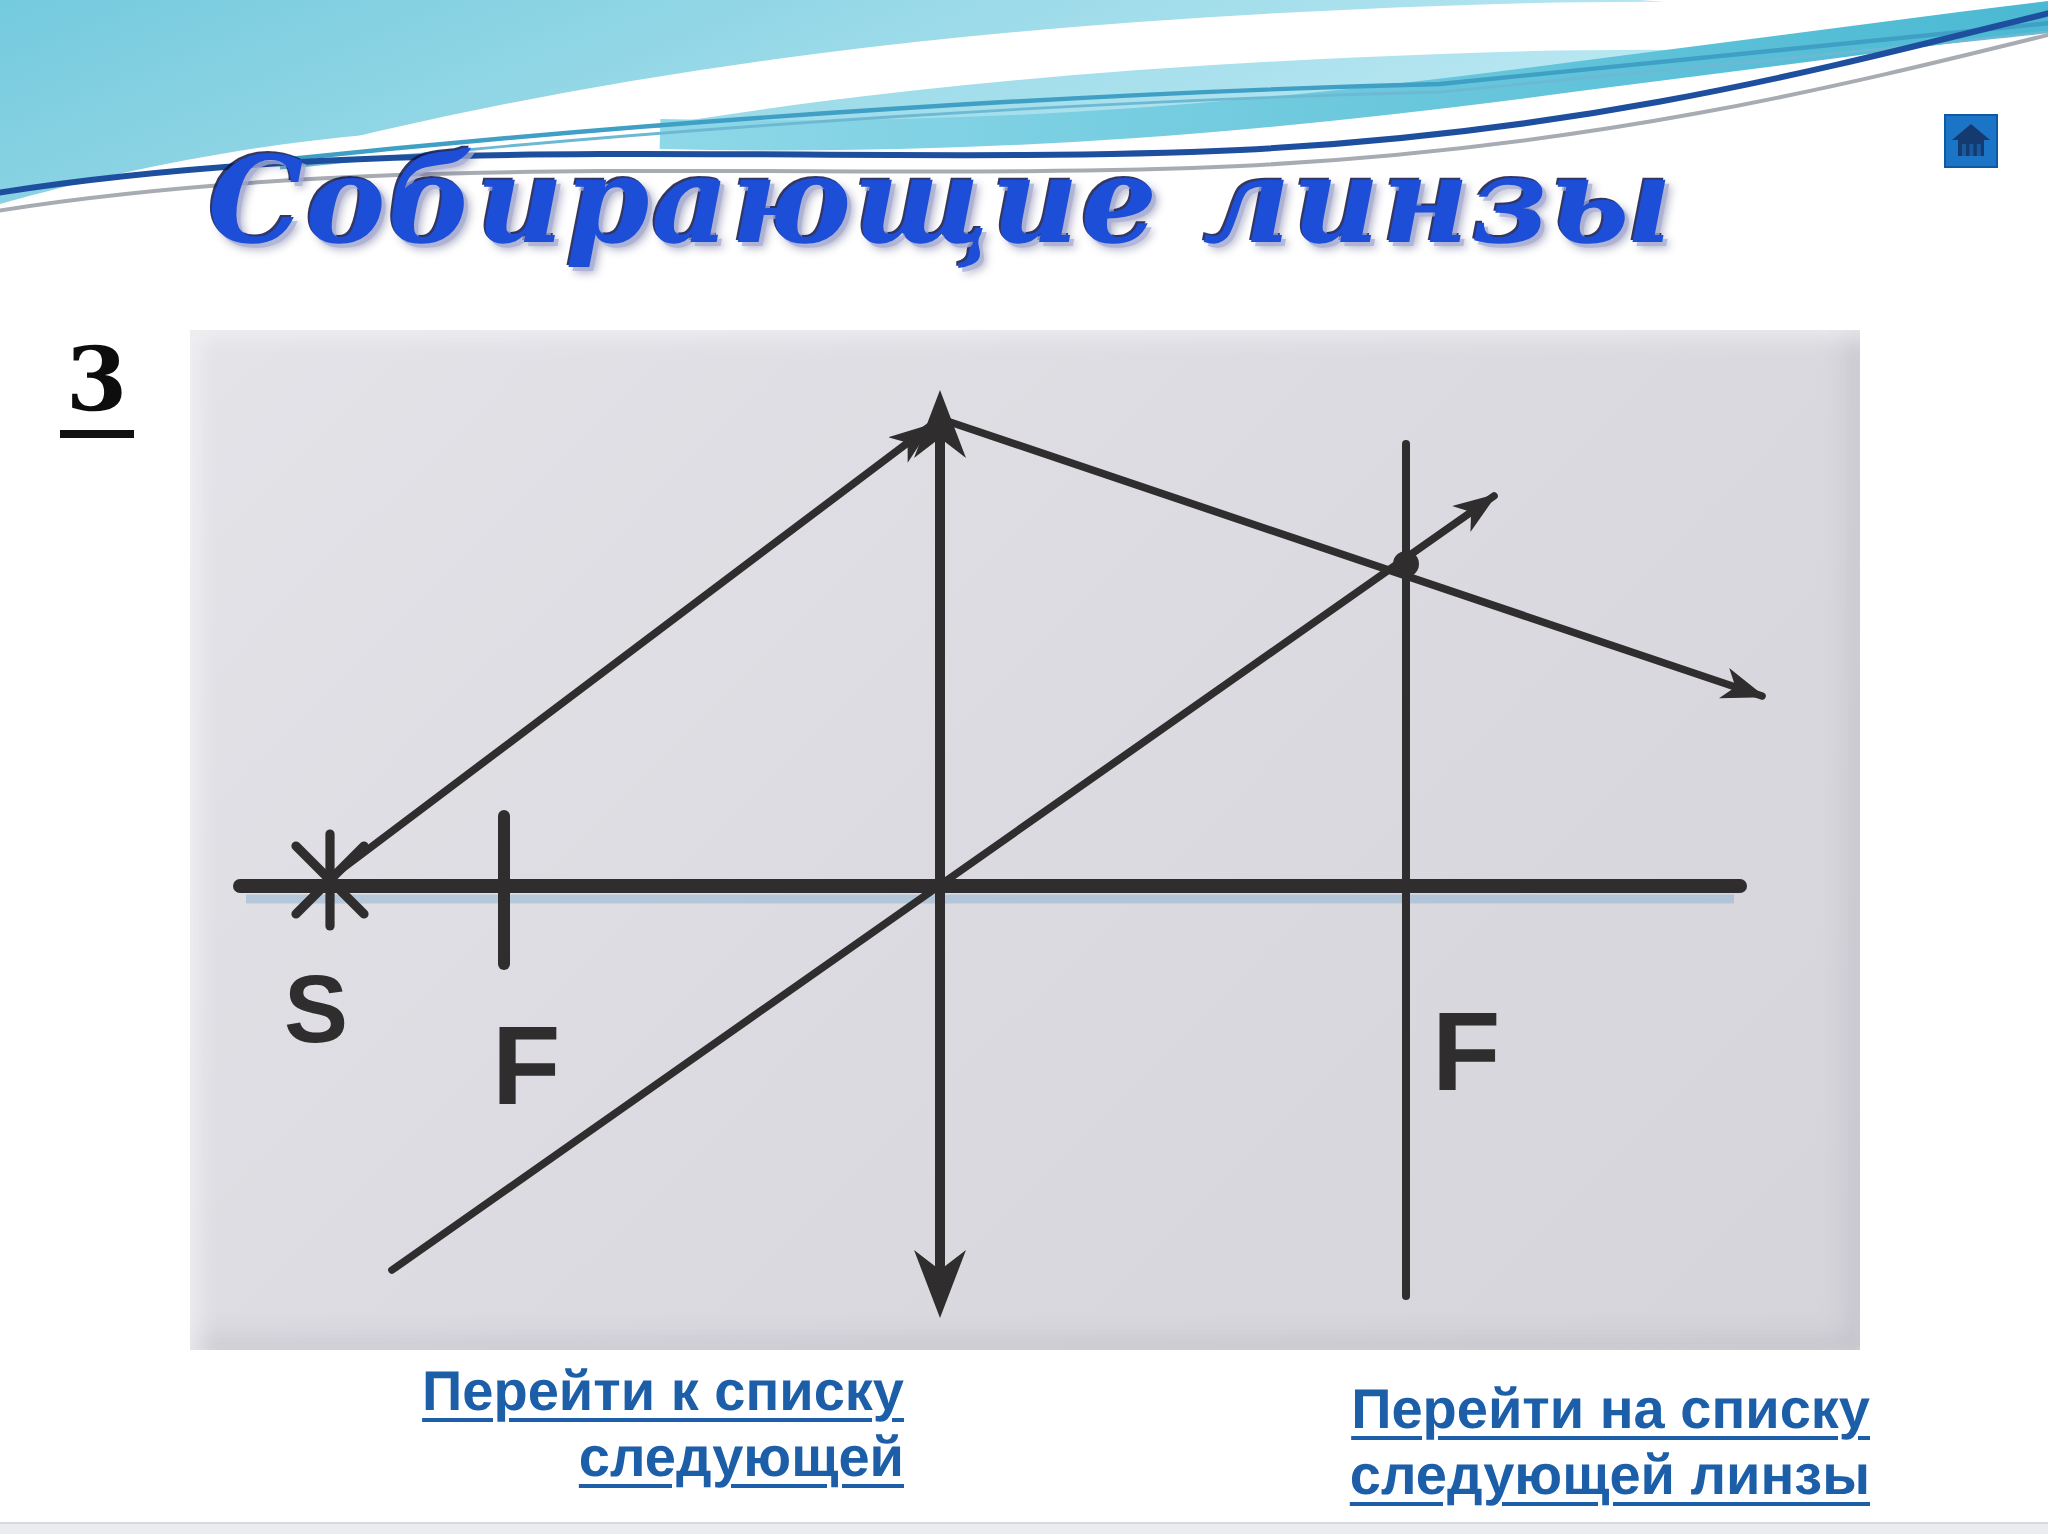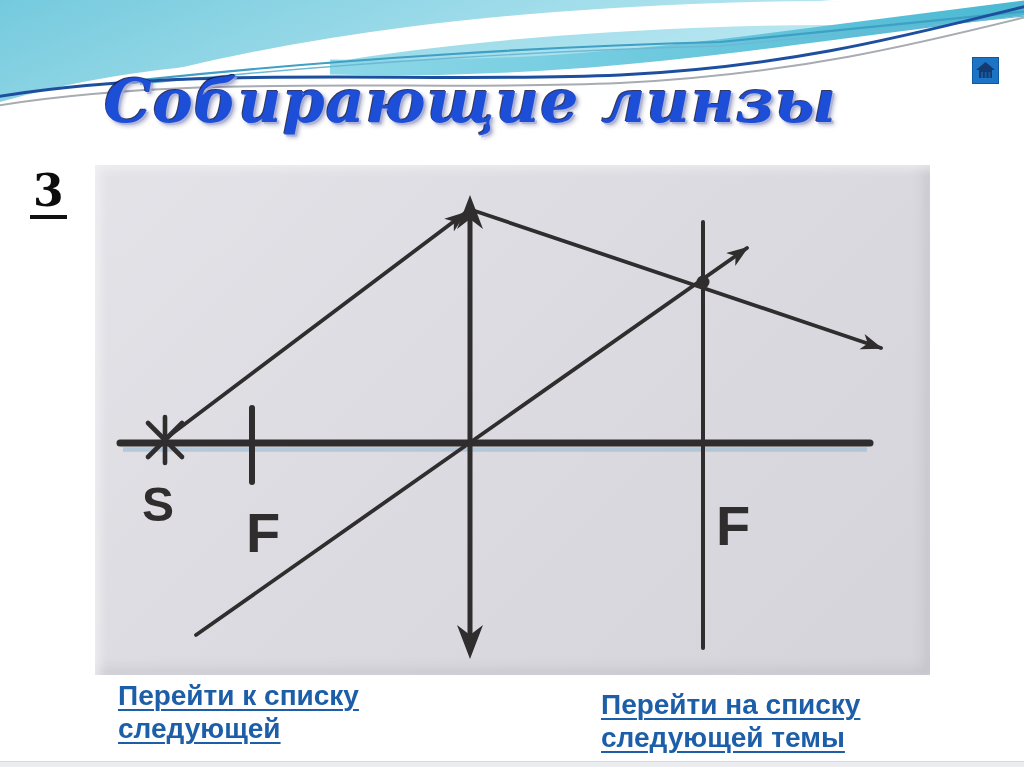--- a/index.html
+++ b/index.html
@@ -29,21 +29,21 @@
                           3px 3px 4px rgba(30,34,100,.35);}
 
   
   .photo{position:absolute;left:95px;top:165px;width:835px;height:510px;
          background:linear-gradient(135deg,#e4e3e8 0%,#dcdbe1 45%,#d5d4da 100%);
          box-shadow:inset 5px 4px 10px rgba(255,255,255,.55),
                     inset -5px -5px 14px rgba(110,110,125,.18);}
   .photo svg{display:block;}
 
   
-  .nav-link{position:absolute;width:334px;text-align:left;cursor:pointer;
+  .nav-link{position:absolute;width:334px;text-align:right;cursor:pointer;
             font-weight:bold;font-size:28px;line-height:33px;color:#1c5ea8;}
   .nav-link span{text-decoration:underline;text-decoration-thickness:2px;text-underline-offset:4px;}
   .link-graphs{left:118px;top:679px;}
   .link-next{left:601px;top:688px;}
 
   
   .bottom-wave{position:absolute;left:0;bottom:0;width:1024px;height:6px;
                background:#eaecef;border-top:1px solid #d7d9de;}
 </style>
 </head>
@@ -130,18 +130,18 @@
     </svg>
   </div>
 
   <div class="nav-link link-graphs">
     <span>Перейти к списку</span><br>
     <span>следующей</span>
   </div>
 
   <div class="nav-link link-next">
     <span>Перейти на списку</span><br>
-    <span>следующей темы</span>
+    <span>следующей линзы</span>
   </div>
 
   <div class="bottom-wave"></div>
 
 </div>
 
 </body></html>

